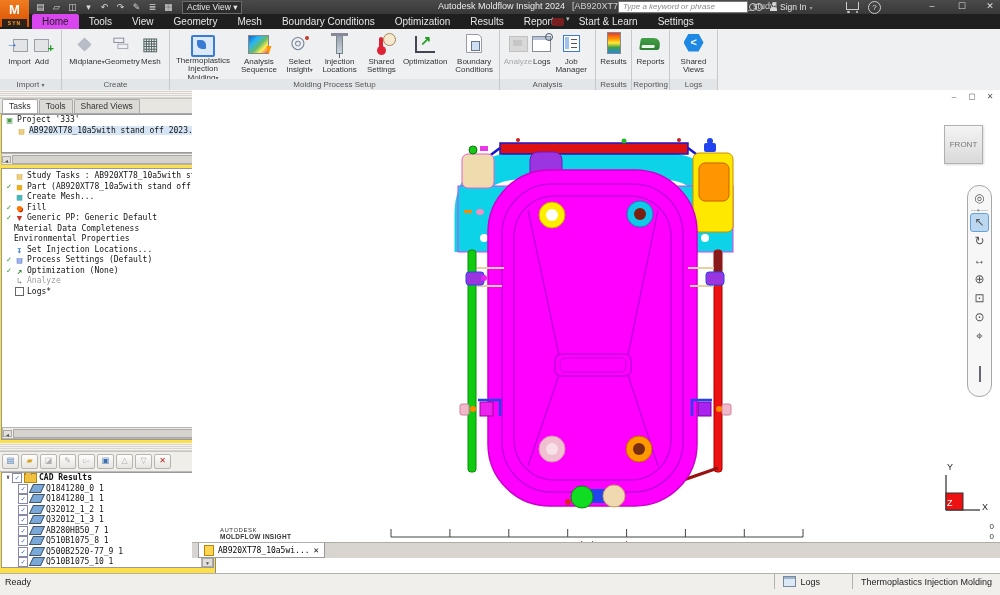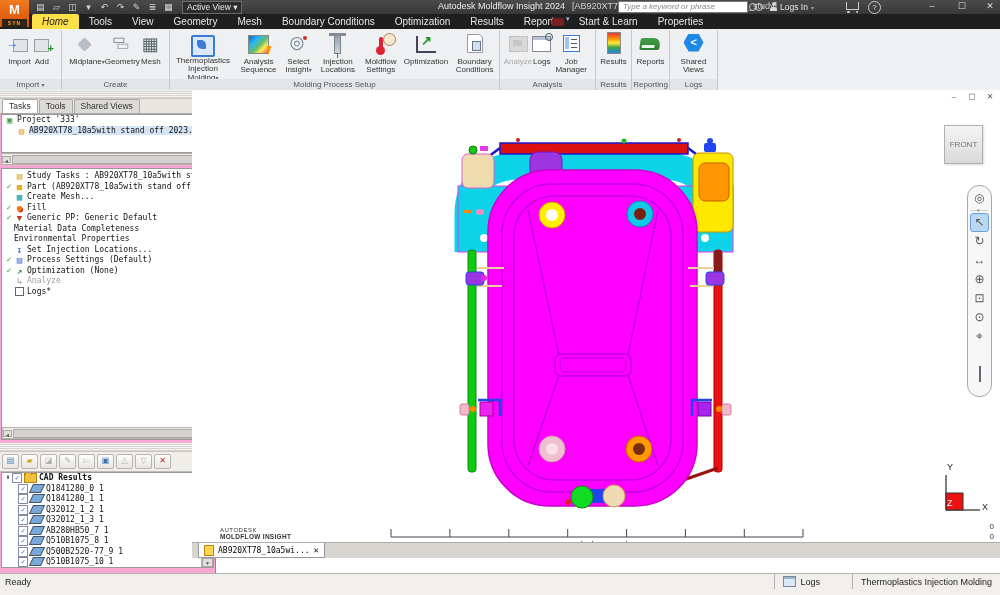--- a/index.html
+++ b/index.html
@@ -25,21 +25,21 @@
   .person::before{content:"";position:absolute;left:1.5px;top:-5px;width:4px;height:4px;border-radius:50%;background:#d8d8d8;}
   .tcaret{color:#9a9a9a;font-size:6px;}
   .cart{position:absolute;left:846px;top:2px;width:11px;height:7px;border:1.5px solid #ccc;border-top:none;position:absolute;}
   .cart::before{content:"";position:absolute;left:0px;bottom:-4px;width:2.5px;height:2.5px;border-radius:50%;background:#ccc;}
   .cart::after{content:"";position:absolute;right:0px;bottom:-4px;width:2.5px;height:2.5px;border-radius:50%;background:#ccc;}
   .helpbtn{position:absolute;left:868px;top:1px;width:11px;height:11px;border:1.5px solid #ccc;border-radius:50%;color:#ddd;font-size:8px;text-align:center;line-height:11px;}
   .winbtn{position:absolute;top:0;width:24px;height:13px;color:#ddd;font-size:9px;text-align:center;line-height:13px;}
   
   .tabstrip{position:absolute;left:0;top:14px;width:1000px;height:15px;background:#1f1f1f;display:flex;padding-left:32px;box-sizing:border-box;}
   .rtab{color:#e6e6e6;font-size:10px;line-height:15px;padding:0 10px;white-space:nowrap;cursor:default;}
-  .rtab.active{background:#fde047;color:#222;border-radius:2px 2px 0 0;font-style:italic;}
+  .rtab.active{background:#d946ef;color:#222;border-radius:2px 2px 0 0;}
   .vidicon{position:absolute;left:552px;top:18px;width:12px;height:8px;background:#7a1f1f;border-radius:2px;}
   .vidicon::after{content:"▾";position:absolute;left:14px;top:-3px;color:#bbb;font-size:7px;}
   
   .ribbon{position:absolute;left:0;top:29px;width:1000px;height:61px;background:#eef0f2;border-bottom:1px solid #a8adb2;display:flex;align-items:center;}
   .rgroup{position:relative;height:60px;border-right:1px solid #c5c9cd;box-sizing:border-box;}
   .rbtns{display:flex;justify-content:center;height:49px;}
   .rbtn{display:flex;flex-direction:column;align-items:center;padding-top:2px;box-sizing:border-box;cursor:default;}
   .rbtn .icw{height:26px;display:flex;align-items:flex-start;justify-content:center;position:relative;}
   .rlabel{font-size:8px;line-height:8.5px;color:#333;text-align:center;}
   .rbtn.dim .rlabel{color:#a8a8a8;}
@@ -79,21 +79,21 @@
   .ic-logsbtn::after{content:"";position:absolute;right:-3px;top:-4px;width:6px;height:6px;border:1.5px solid #456;border-radius:50%;}
   .ic-job{width:15px;height:15px;margin-top:3px;background:#fff;border:1px solid #3a7bd5;}
   .ic-job::before{content:"";position:absolute;left:1px;top:1px;width:4px;height:12px;background:#9ec2ee;}
   .ic-job::after{content:"";position:absolute;left:7px;top:3px;width:6px;height:1.5px;background:#556;box-shadow:0 4px #556,0 8px #556;}
   .ic-resultsbtn{width:12px;height:20px;margin-top:0;border:1px solid #888;background:linear-gradient(180deg,#e53935,#ff9800 30%,#ffeb3b 50%,#43a047 72%,#1e88e5);}
   .ic-reports{width:20px;height:12px;margin-top:6px;background:linear-gradient(#43a047,#2e7d32);border-radius:2px 7px 2px 2px;transform:skewX(-8deg);}
   .ic-reports::after{content:"";position:absolute;left:2px;bottom:2px;right:5px;height:3px;background:#e8f5e9;border-radius:1px;}
   .ic-shared{width:20px;height:18px;margin-top:2px;background:#1e88e5;clip-path:polygon(25% 0,75% 0,100% 50%,75% 100%,25% 100%,0 50%);}
   .ic-shared::before{content:"<";position:absolute;left:7px;top:2px;color:#fff;font-weight:bold;font-size:11px;}
   
-  .leftpanel{position:absolute;left:0;top:90px;width:216px;height:483px;background:#f9a8d4;border-right:1px solid #8a8a8a;box-sizing:border-box;}
+  .leftpanel{position:absolute;left:0;top:90px;width:216px;height:483px;background:#fde047;border-right:1px solid #8a8a8a;box-sizing:border-box;}
   .grip{height:8px;background:repeating-linear-gradient(180deg,#f4f3f0 0 1px,#d8d5d0 1px 2px);position:relative;border-bottom:1px solid #c8c5c0;}
   .paneclose{position:absolute;right:2px;top:0px;width:9px;height:7px;border:1px solid #999;background:#eee;color:#333;font-size:6px;line-height:6px;text-align:center;}
   .ptabs{display:flex;height:14px;background:#e8e6e1;border-bottom:1px solid #aaa;padding-left:2px;}
   .ptab{font-size:8.5px;line-height:13px;padding:0 6px;color:#333;border:1px solid #aaa;border-bottom:none;margin-right:1px;background:#dcdad5;border-radius:2px 2px 0 0;}
   .ptab.active{background:#fff;}
   .treebox{background:#fff;border:1px solid #999;margin:0 1px;overflow:hidden;position:relative;}
   .trow{display:flex;align-items:flex-start;height:10.5px;white-space:nowrap;font-family:"DejaVu Sans Mono",monospace;font-size:8px;color:#111;}
   .trow .chk{width:10px;color:#1a9a1a;font-weight:bold;font-size:8px;text-align:center;flex:none;}
   .trow.ind2{padding-left:32px;}
   .trow .dim{color:#a0a0a0;}
@@ -183,21 +183,21 @@
     <div class="titletext">
       <span>Autodesk Moldflow Insight 2024</span><span class="doc">[AB920XT78_10a5with stand off 2023.11.13_study]</span>
     </div>
     <div class="searchbox">Type a keyword or phrase</div>
     <div class="binoc">
         <i></i>
         <i></i>
       </div>
     <div class="signin">
       <span class="person"></span>
-      <span>Logs In</span>
+      <span>Sign In</span>
         <span class="tcaret">▾</span>
     </div>
     <div class="cart"></div>
     <div class="helpbtn">?</div>
     <div class="winbtn" style="left:920px">–</div>
     <div class="winbtn" style="left:950px">☐</div>
     <div class="winbtn" style="left:978px">✕</div>
   </div>
 
   <div class="applogo"><span>M</span><span class="syn">SYN</span></div>
@@ -207,21 +207,21 @@
   <div class="rtab active"><span>Home</span></div>
       <div class="rtab"><span>Tools</span></div>
       <div class="rtab"><span>View</span></div>
       <div class="rtab"><span>Geometry</span></div>
       <div class="rtab"><span>Mesh</span></div>
       <div class="rtab"><span>Boundary Conditions</span></div>
       <div class="rtab"><span>Optimization</span></div>
       <div class="rtab"><span>Results</span></div>
       <div class="rtab"><span>Reports</span></div>
       <div class="rtab"><span>Start &amp; Learn</span></div>
-      <div class="rtab"><span>Properties</span></div>
+      <div class="rtab"><span>Settings</span></div>
     </div>
   <div class="vidicon"></div>
 
   <div class="ribbon">
     <div class="rgroup" style="width:62px">
       <div class="rbtns">
       <div class="rbtn">
           <span class="icw">
               <span class="ric ic-import"></span>
             </span>
@@ -282,21 +282,21 @@
           <div class="rbtn" style="max-width:66px;padding-left:2px;padding-right:2px">
           <span class="icw">
               <span class="ric ic-inject"></span>
             </span>
           <span class="rlabel"><span>Injection Locations</span></span>
         </div>
           <div class="rbtn" style="max-width:66px;padding-left:2px;padding-right:2px">
           <span class="icw">
               <span class="ric ic-process"></span>
             </span>
-          <span class="rlabel"><span>Moldflow Settings</span></span>
+          <span class="rlabel"><span>Shared Settings</span></span>
         </div>
           <div class="rbtn" style="max-width:66px;padding-left:2px;padding-right:2px">
           <span class="icw">
               <span class="ric ic-optimize"></span>
             </span>
           <span class="rlabel"><span>Optimization</span></span>
         </div>
           <div class="rbtn" style="max-width:66px;padding-left:2px;padding-right:2px">
           <span class="icw">
               <span class="ric ic-boundary"></span>

